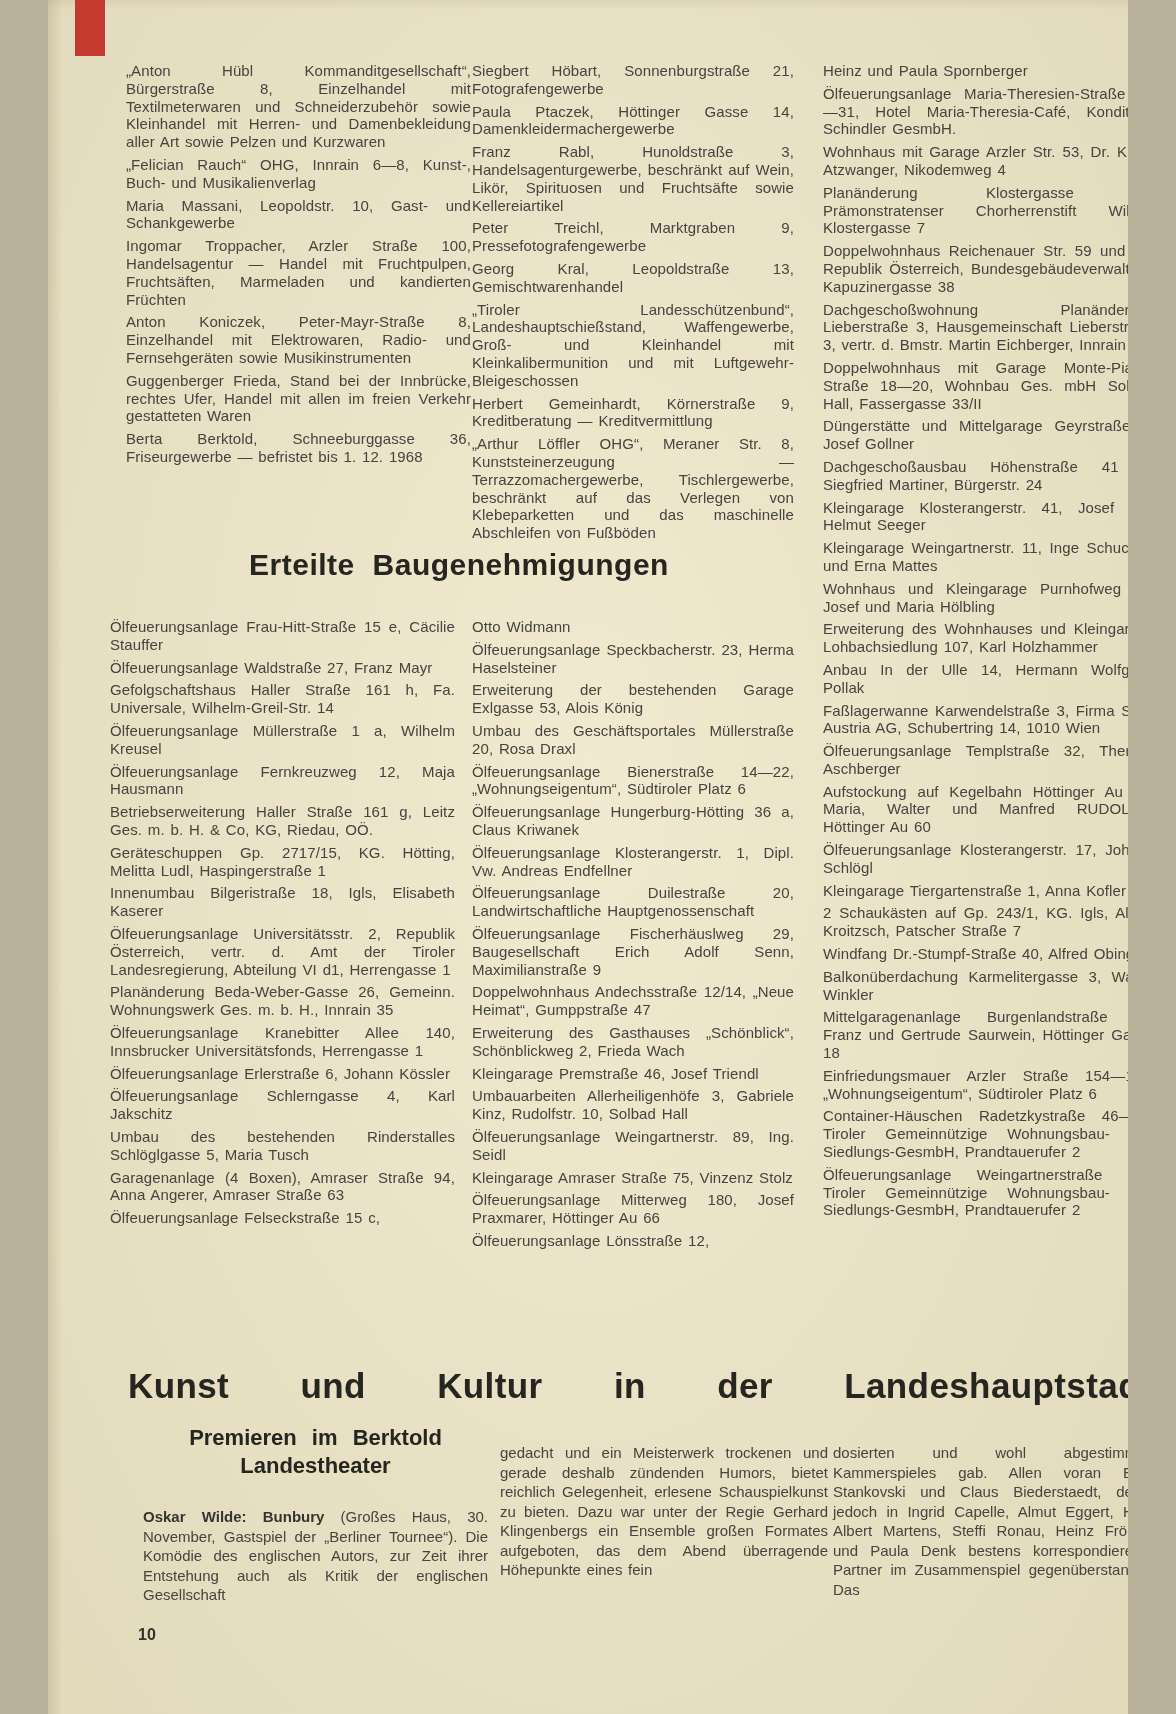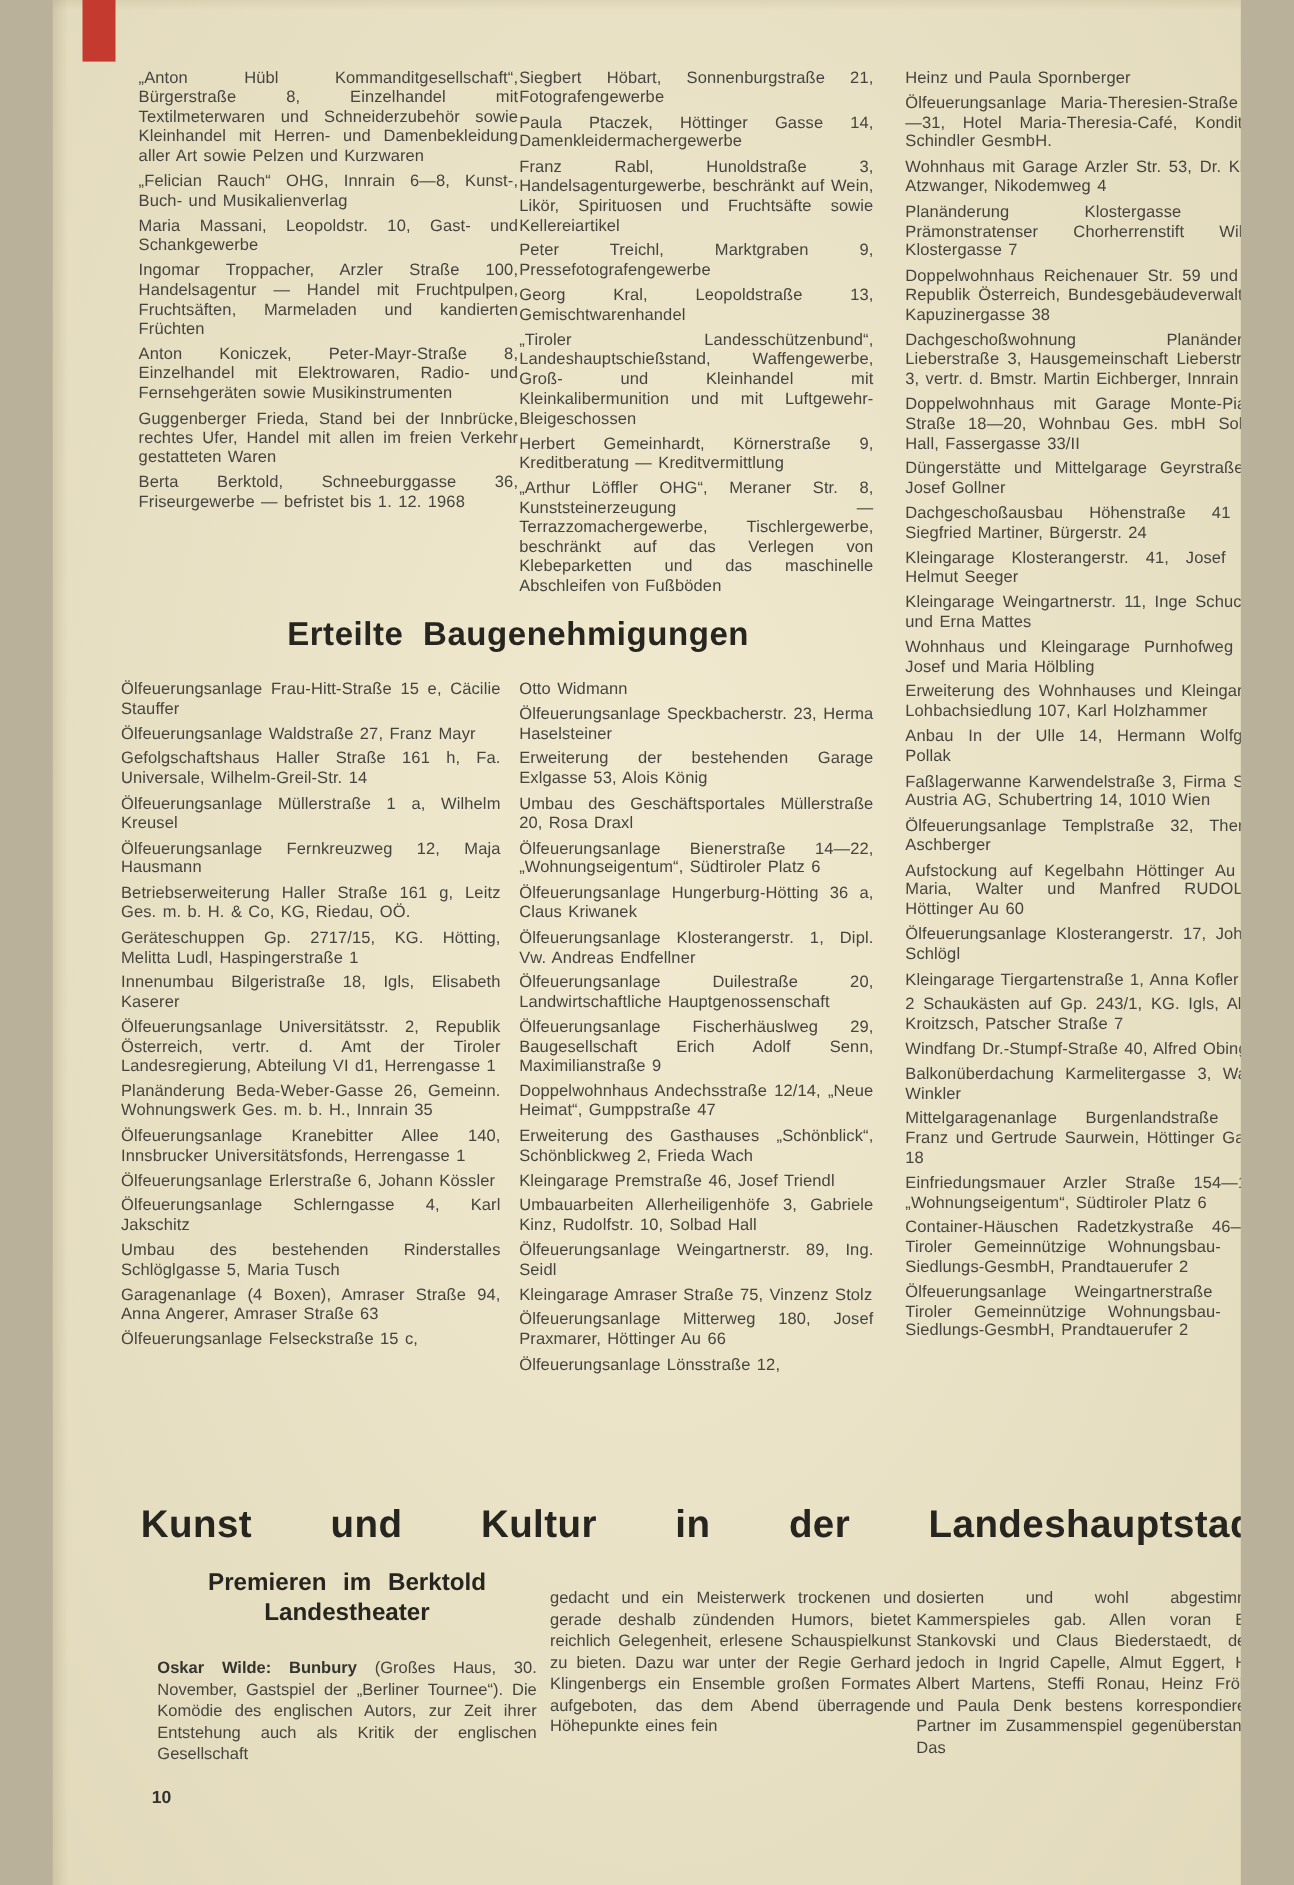--- a/index.html
+++ b/index.html
@@ -120,21 +120,21 @@
       <p class="entry">Kleingarage Tiergartenstraße 1, Anna Kofler</p>
       <p class="entry">2 Schaukästen auf Gp. 243/1, KG. Igls, Albert Kroitzsch, Patscher Straße 7</p>
       <p class="entry">Windfang Dr.-Stumpf-Straße 40, Alfred Obinger</p>
       <p class="entry">Balkonüberdachung Karmelitergasse 3, Walter Winkler</p>
       <p class="entry">Mittelgaragenanlage Burgenlandstraße 15, Franz und Gertrude Saurwein, Höttinger Gasse 18</p>
       <p class="entry">Einfriedungsmauer Arzler Straße 154—156, „Wohnungseigentum“, Südtiroler Platz 6</p>
       <p class="entry">Container-Häuschen Radetzkystraße 46—48, Tiroler Gemeinnützige Wohnungsbau- und Siedlungs-GesmbH, Prandtauerufer 2</p>
       <p class="entry">Ölfeuerungsanlage Weingartnerstraße 111, Tiroler Gemeinnützige Wohnungsbau- und Siedlungs-GesmbH, Prandtauerufer 2</p>
     </div>
 
-  <h2 class="section-heading" id="permits-heading" style="margin:12px;text-align:center;">Erteilte Baugenehmigungen</h2>
+  <h2 class="section-heading" id="permits-heading" style="margin:0;text-align:center;">Erteilte Baugenehmigungen</h2>
 
   <div class="col" style="left:62px; top:618px; width:345px;">
       <p class="entry">Ölfeuerungsanlage Frau-Hitt-Straße 15 e, Cäcilie Stauffer</p>
       <p class="entry">Ölfeuerungsanlage Waldstraße 27, Franz Mayr</p>
       <p class="entry">Gefolgschaftshaus Haller Straße 161 h, Fa. Universale, Wilhelm-Greil-Str. 14</p>
       <p class="entry">Ölfeuerungsanlage Müllerstraße 1 a, Wilhelm Kreusel</p>
       <p class="entry">Ölfeuerungsanlage Fernkreuzweg 12, Maja Hausmann</p>
       <p class="entry">Betriebserweiterung Haller Straße 161 g, Leitz Ges. m. b. H. &amp; Co, KG, Riedau, OÖ.</p>
       <p class="entry">Geräteschuppen Gp. 2717/15, KG. Hötting, Melitta Ludl, Haspingerstraße 1</p>
       <p class="entry">Innenumbau Bilgeristraße 18, Igls, Elisabeth Kaserer</p>

